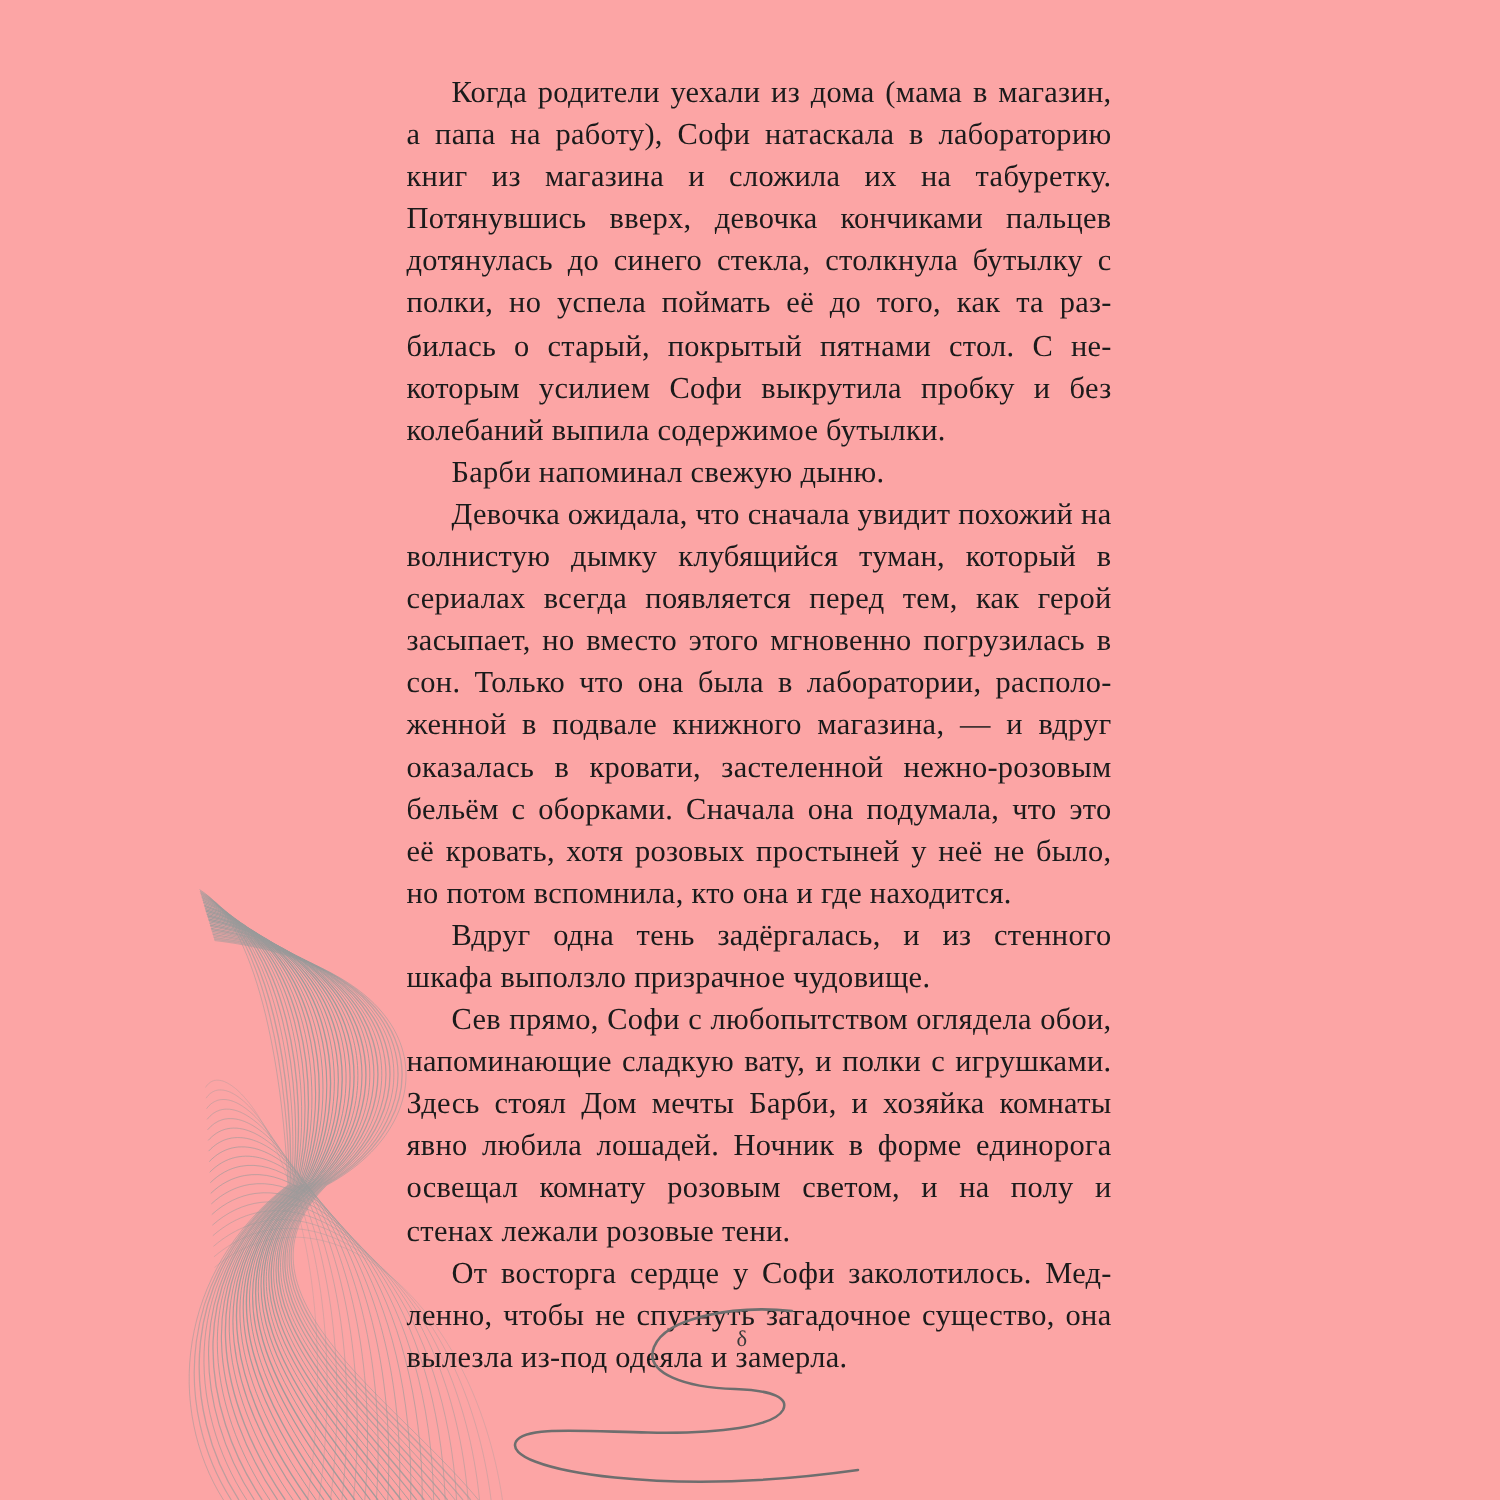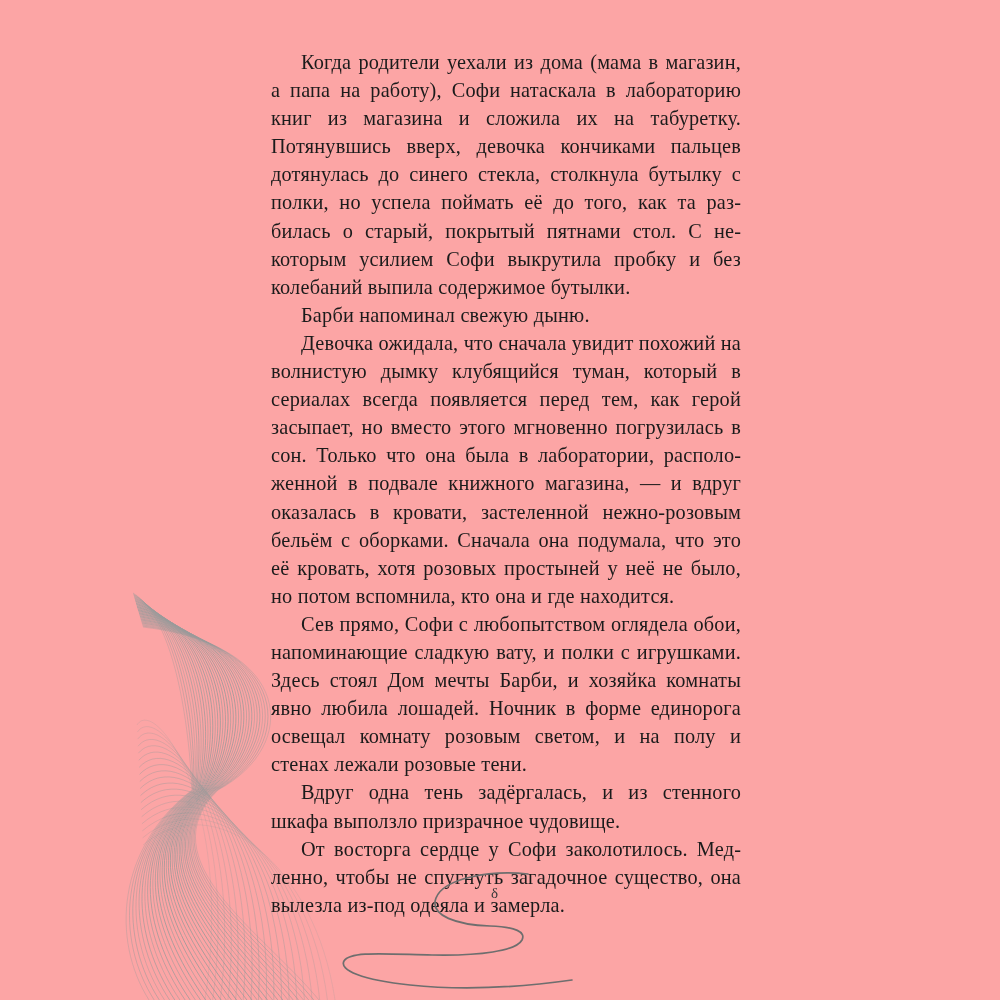--- a/index.html
+++ b/index.html
@@ -136,22 +136,22 @@
           <path d="M 57.6 262.9 C 126.5 204.7, 225.3 286.5, 242.4 425" stroke="#9a9a9a" stroke-width="0.6" fill="none" opacity="0.41"></path>
           <path d="M 58.0 270.0 C 130.0 210.0, 230.0 290.0, 250.0 425" stroke="#9a9a9a" stroke-width="0.6" fill="none" opacity="0.35"></path>
         </g>
     </svg>
   </div>
 
   <div id="text-column">
     <p class="para">Когда родители уехали из дома (мама в мага­зин, а папа на работу), Софи натаскала в лаборато­рию книг из магазина и сложила их на табуретку. Потянувшись вверх, девочка кончиками пальцев дотянулась до синего стекла, столкнула бутылку с полки, но успела поймать её до того, как та раз­билась о старый, покрытый пятнами стол. С не­которым усилием Софи выкрутила пробку и без колебаний выпила содержимое бутылки.</p>
     <p class="para">Барби напоминал свежую дыню.</p>
     <p class="para">Девочка ожидала, что сначала увидит похожий на волнистую дымку клубящийся туман, который в сериалах всегда появляется перед тем, как герой засыпает, но вместо этого мгновенно погрузилась в сон. Только что она была в лаборатории, располо­женной в подвале книжного магазина, — и вдруг оказалась в кровати, застеленной нежно-розовым бельём с оборками. Сначала она подумала, что это её кровать, хотя розовых простыней у неё не было, но потом вспомнила, кто она и где находится.</p>
+    <p class="para">Вдруг одна тень задёргалась, и из стенного шкафа выползло призрачное чудовище.</p>
     <p class="para">Сев прямо, Софи с любопытством оглядела обои, напоминающие сладкую вату, и полки с иг­рушками. Здесь стоял Дом мечты Барби, и хозяйка комнаты явно любила лошадей. Ночник в форме единорога освещал комнату розовым светом, и на полу и стенах лежали розовые тени.</p>
-    <p class="para">Вдруг одна тень задёргалась, и из стенного шкафа выползло призрачное чудовище.</p>
     <p class="para">От восторга сердце у Софи заколотилось. Мед­ленно, чтобы не спугнуть загадочное существо, она вылезла из-под одеяла и замерла.</p>
   </div>
 
   <div id="ornament">
     <svg viewBox="0 0 260 125" xmlns="http://www.w3.org/2000/svg" fill="none" stroke="#6e6e6e" stroke-width="1.7" stroke-linecap="round">
       <path d="M188 6
                C 150 2, 104 10, 96 30
                C 89 48, 118 57, 150 58
                C 176 59, 186 64, 182 72
                C 176 83, 140 88, 92 87

